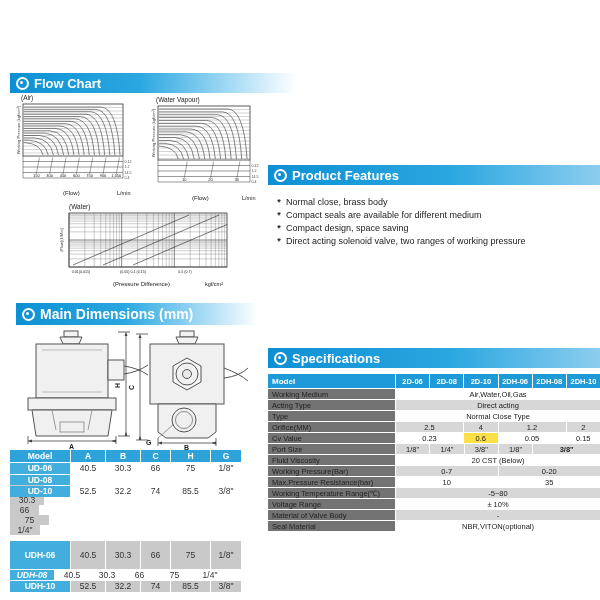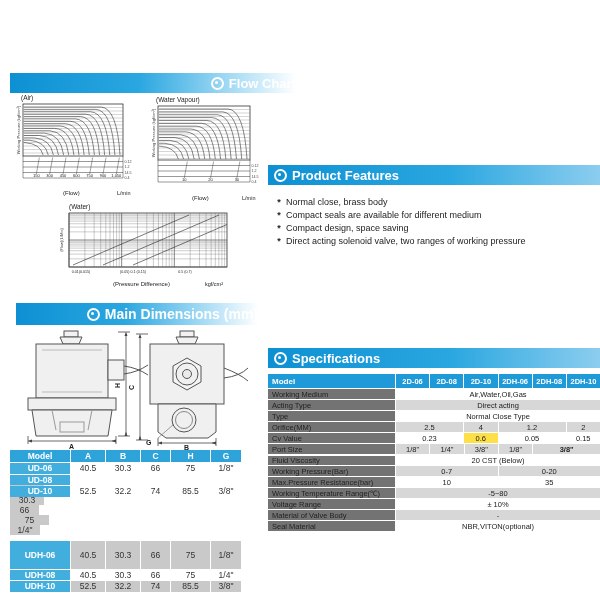--- a/index.html
+++ b/index.html
@@ -2,21 +2,21 @@
 <html><head>
 <meta charset="utf-8">
 <style>
   html,body{margin:0;padding:0;}
   body{width:600px;height:600px;position:relative;background:#ffffff;
        font-family:"Liberation Sans",sans-serif;overflow:hidden;}
   .abs{position:absolute;}
   
   .hdr{display:flex;align-items:center;color:#ffffff;font-weight:bold;
        padding-left:6px;box-sizing:border-box;}
-  .hdr-left{background:linear-gradient(to right,#0d90d3 0%,#2aa7e0 45%,#a8dcf5 78%,#ffffff 100%);justify-content:flex-end;}
+  .hdr-left{background:linear-gradient(to right,#0d90d3 0%,#2aa7e0 45%,#a8dcf5 78%,#ffffff 100%);}
   .hdr-right{background:linear-gradient(to right,#0d90d3 0%,#2aa7e0 55%,#8ccdef 100%);}
   .ring{width:9px;height:9px;border:2px solid #ffffff;border-radius:50%;
         margin-right:5px;position:relative;flex:0 0 auto;}
   .ring::after{content:"";position:absolute;left:2px;top:2px;width:3px;height:3px;
         background:#fff;border-radius:50%;}
   
   .chart{position:absolute;}
   .chart-title{position:absolute;font-size:6.5px;color:#222;}
   .chart-xlabel{position:absolute;font-size:6px;color:#222;}
   .chart-unit{position:absolute;font-size:5.5px;color:#222;}
@@ -365,21 +365,21 @@
     </div>
     <div class="dt-row" style="height: 28px; margin-top: 44px;">
       <div class="dt-cell dt-model" style="width: 60px;">UDH-06</div>
       <div class="dt-cell" style="width: 34px; background: rgb(201, 201, 201);">40.5</div>
       <div class="dt-cell" style="width: 34px; background: rgb(201, 201, 201);">30.3</div>
       <div class="dt-cell" style="width: 29px; background: rgb(201, 201, 201);">66</div>
       <div class="dt-cell" style="width: 39px; background: rgb(201, 201, 201);">75</div>
       <div class="dt-cell" style="width: 30px; background: rgb(201, 201, 201);">1/8"</div>
     </div>
     <div class="dt-row" style="height: 10.5px;">
-      <div class="dt-cell dt-model" style="width: 60px;">UDH-08</div>
+      <div class="dt-cell dt-model" style="width: 44px; font-style: italic;">UDH-08</div>
       <div class="dt-cell" style="width: 34px; background: rgb(255, 255, 255);">40.5</div>
       <div class="dt-cell" style="width: 34px; background: rgb(255, 255, 255);">30.3</div>
       <div class="dt-cell" style="width: 29px; background: rgb(255, 255, 255);">66</div>
       <div class="dt-cell" style="width: 39px; background: rgb(255, 255, 255);">75</div>
       <div class="dt-cell" style="width: 30px; background: rgb(255, 255, 255);">1/4"</div>
     </div>
     <div class="dt-row" style="height: 10.5px;">
       <div class="dt-cell dt-model" style="width: 60px;">UDH-10</div>
       <div class="dt-cell" style="width: 34px; background: rgb(201, 201, 201);">52.5</div>
       <div class="dt-cell" style="width: 34px; background: rgb(201, 201, 201);">32.2</div>
@@ -440,21 +440,21 @@
     <div class="sp-row" style="height: 10px;">
       <div class="sp-label">Port Size</div>
       <div class="sp-vals">
         <div class="sp-cell" style="flex: 1 1 0px; background: rgb(215, 215, 215);">1/8"</div>
         <div class="sp-cell" style="flex: 1 1 0px; background: rgb(215, 215, 215);">1/4"</div>
         <div class="sp-cell" style="flex: 1 1 0px; background: rgb(215, 215, 215);">3/8"</div>
         <div class="sp-cell" style="flex: 1 1 0px; background: rgb(215, 215, 215);">1/8"</div>
         <div class="sp-cell sp-bold" style="flex: 2 1 0px; background: rgb(215, 215, 215);">3/8"</div>
       </div>
     </div>
-    <div class="sp-row" style="height: 10px; align-items: flex-end;">
+    <div class="sp-row" style="height: 10px;">
       <div class="sp-label">Fluid Viscosity</div>
       <div class="sp-vals">
         <div class="sp-cell" style="flex: 6 1 0px; background: rgb(255, 255, 255);">20 CST (Below)</div>
       </div>
     </div>
     <div class="sp-row" style="height: 10px;">
       <div class="sp-label">Working Pressure(Bar)</div>
       <div class="sp-vals">
         <div class="sp-cell" style="flex: 3 1 0px; background: rgb(215, 215, 215);">0-7</div>
         <div class="sp-cell" style="flex: 3 1 0px; background: rgb(215, 215, 215);">0-20</div>

